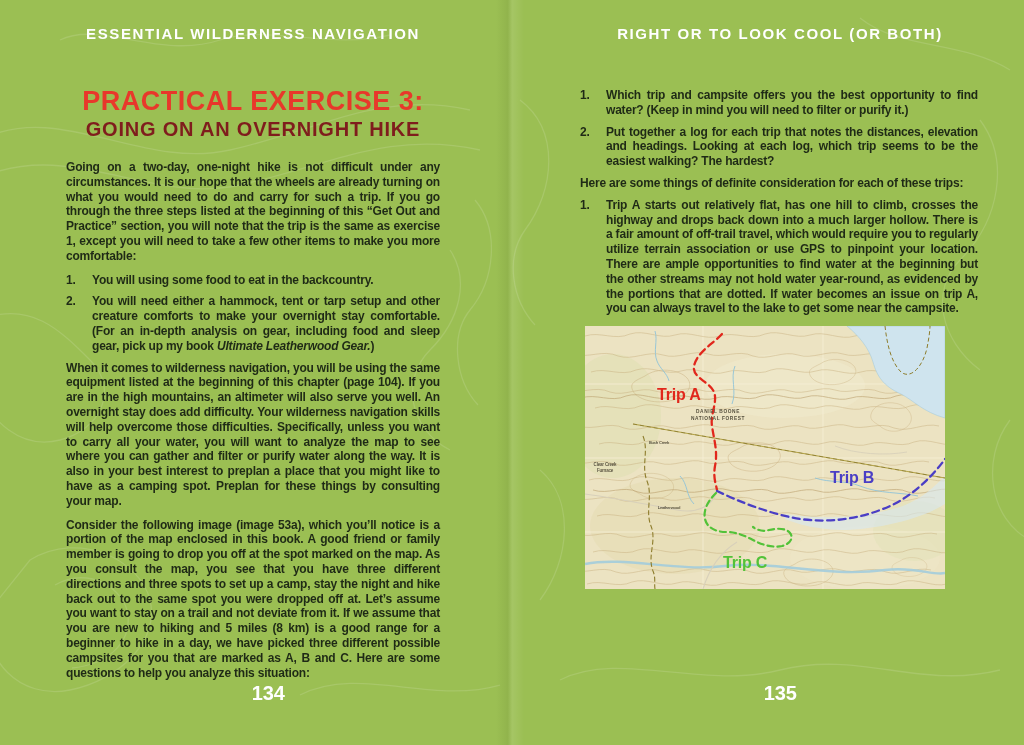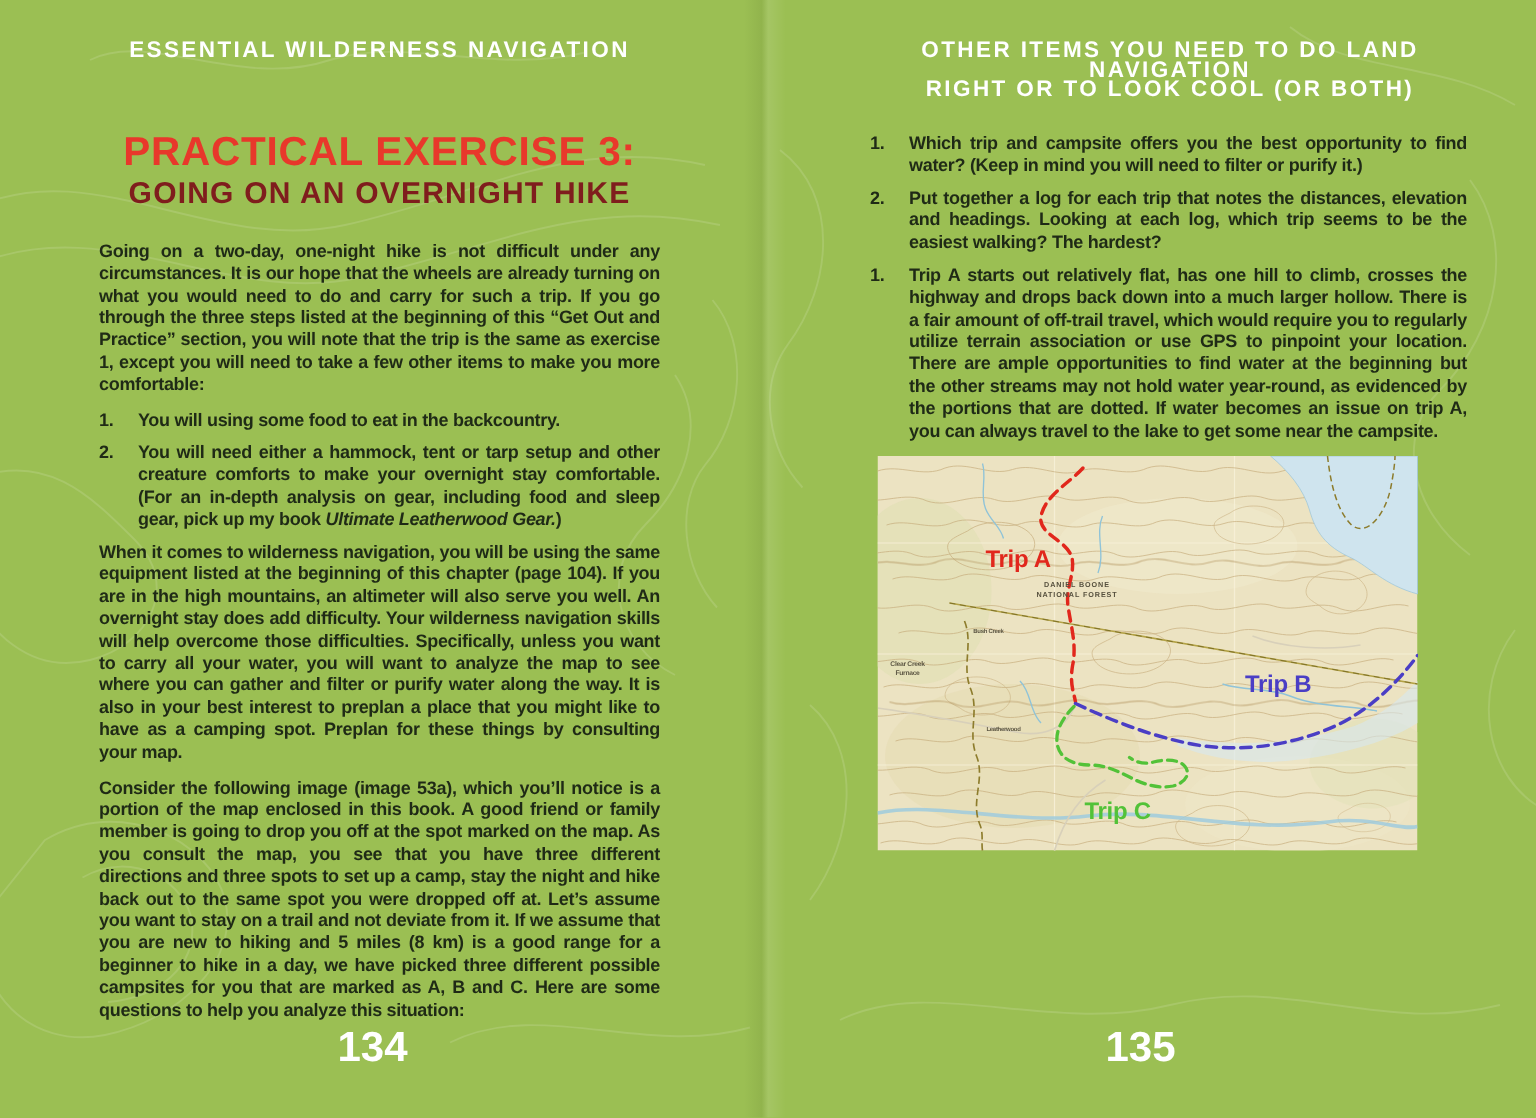--- a/index.html
+++ b/index.html
@@ -45,22 +45,22 @@
   .list-body { flex:1; }
   .lead-line { margin-top:3px; margin-bottom:7px; }
   .map-figure { margin:10px 0 0 5px; width:360px; }
   .map-frame { width:360px; height:263px; display:block; }
   .map-caption {
     margin-top:7px; margin-left:-3px; width:398px;
     font-style:italic; font-size:11px; line-height:13.5px;
     font-weight:normal; color:#26311b; text-align:justify;
   }
   .page-num {
-    position:absolute; top:682px; width:60px; text-align:left;
-    color:#ffffff; font-weight:bold; font-size:28px;
+    position:absolute; top:682px; width:60px; text-align:right;
+    color:#ffffff; font-weight:bold; font-size:20px;
   }
   .pn-left { left:225px; }
   .pn-right { left:737px; }
   i.book-title { font-style:italic; }
 </style>
 </head>
 <body>
 
 <svg class="bg-contours" width="1024" height="745" viewBox="0 0 1024 745">
   <g fill="none" stroke="rgba(255,255,255,0.13)" stroke-width="1.3">
@@ -101,34 +101,34 @@
     <span class="list-body"><span>You will need either a hammock, tent or tarp setup and other creature comforts to make your overnight stay comfortable. (For an in-depth analysis on gear, including food and sleep gear, pick up my book </span><i class="book-title">Ultimate Leatherwood Gear.</i><span>)</span></span>
   </div>
 
   <p class="para" style="margin-top:2px;">When it comes to wilderness navigation, you will be using the same equipment listed at the beginning of this chapter (page 104). If you are in the high mountains, an altimeter will also serve you well. An overnight stay does add difficulty. Your wilderness navigation skills will help overcome those difficulties. Specifically, unless you want to carry all your water, you will want to analyze the map to see where you can gather and filter or purify water along the way. It is also in your best interest to preplan a place that you might like to have as a camping spot. Preplan for these things by consulting your map.</p>
   <p class="para" style="margin-top:3px;">Consider the following image (image 53a), which you’ll notice is a portion of the map enclosed in this book. A good friend or family member is going to drop you off at the spot marked on the map. As you consult the map, you see that you have three different directions and three spots to set up a camp, stay the night and hike back out to the same spot you were dropped off at. Let’s assume you want to stay on a trail and not deviate from it. If we assume that you are new to hiking and 5 miles (8 km) is a good range for a beginner to hike in a day, we have picked three different possible campsites for you that are marked as A, B and C. Here are some questions to help you analyze this situation:</p>
 </div>
 
 <div class="page-num pn-left">134</div>
 
 <div class="running-head head-right">
-  <div>OTHER ITEMS YOU NEED TO DO LAND NAVIGATION</div>
   <div>RIGHT OR TO LOOK COOL (OR BOTH)</div>
 </div>
 
 <div class="col col-right body-text">
   <div class="list-row">
     <span class="list-num">1.</span>
     <span class="list-body">Which trip and campsite offers you the best opportunity to find water? (Keep in mind you will need to filter or purify it.)</span>
   </div>
   <div class="list-row">
     <span class="list-num">2.</span>
     <span class="list-body">Put together a log for each trip that notes the distances, elevation and headings. Looking at each log, which trip seems to be the easiest walking? The hardest?</span>
   </div>
 
+  <p class="lead-line">Here are some things of definite consideration for each of these trips:</p>
 
   <div class="list-row">
     <span class="list-num">1.</span>
     <span class="list-body">Trip A starts out relatively flat, has one hill to climb, crosses the highway and drops back down into a much larger hollow. There is a fair amount of off-trail travel, which would require you to regularly utilize terrain association or use GPS to pinpoint your location. There are ample opportunities to find water at the beginning but the other streams may not hold water year-round, as evidenced by the portions that are dotted. If water becomes an issue on trip A, you can always travel to the lake to get some near the campsite.</span>
   </div>
 
   <div class="map-figure">
     <svg class="map-frame" viewBox="0 0 360 263">
       <defs>
         <path id="sq" d="M0,0 C15,-5 30,5 45,-2 C60,-7 75,4 90,-1 C105,-6 120,5 135,0 C150,-5 165,5 180,-2 C195,-7 210,4 225,-1 C240,-6 255,5 270,0 C285,-5 300,5 315,-2 C330,-7 345,4 360,0"></path>

